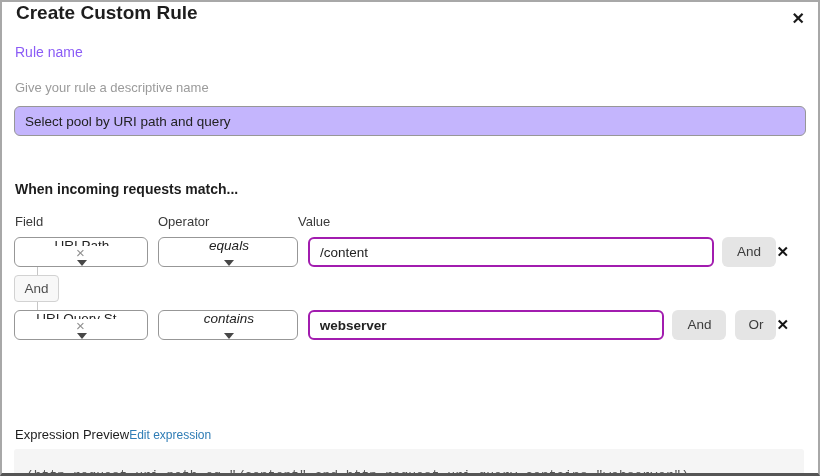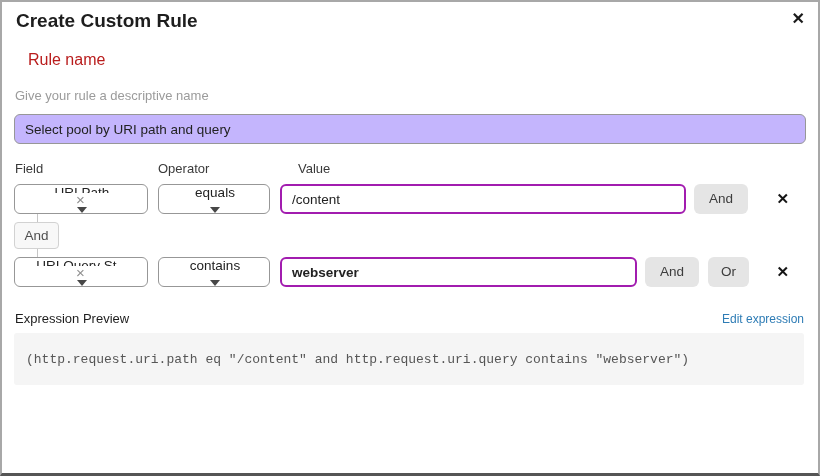--- a/index.html
+++ b/index.html
@@ -12,40 +12,40 @@
   .dialog {
     position: relative;
     width: 820px;
     height: 476px;
     background: #ffffff;
     border: 2px solid #a8a8a8;
     border-bottom: 3px solid #555555;
     overflow: hidden;
   }
   .dialog-title {
-    margin: 8px 14px 0;
+    margin: 0 14px 0;
     font-size: 19px;
     font-weight: 700;
     color: #1d1d1d;
     line-height: 22px;
   }
   .close-x {
     position: absolute;
     top: 7px;
     right: 13px;
     font-size: 16px;
     font-weight: 700;
     color: #1a1a1a;
     cursor: pointer;
     line-height: 20px;
   }
   .rule-label {
-    margin: 20px 26px 0;
-    font-size: 16px;
-    color: #b91c1c;
+    margin: 20px 13px 0;
+    font-size: 14px;
+    color: #8b5cf6;
     line-height: 16px;
   }
   .rule-helper {
     margin: 20px 13px 0;
     font-size: 13px;
     color: #9b9b9b;
     line-height: 15px;
   }
   .text-input {
     display: block;
@@ -108,21 +108,21 @@
     line-height: 14px;
     cursor: pointer;
   }
   .caret {
     width: 0; height: 0;
     border-left: 5px solid transparent;
     border-right: 5px solid transparent;
     border-top: 6px solid #474747;
   }
   .field-select    { width: 134px; margin-right: 10px; }
-  .operator-select { width: 112px; margin-right: 10px; }
+  .operator-select { width: 140px; margin-right: 10px; font-style: italic; }
   .value-input {
     height: 30px;
     border: 2px solid #a21caf;
     border-radius: 6px;
     padding: 0 10px;
     font-family: "Liberation Sans", sans-serif;
     font-size: 13.5px;
     color: #222;
     outline: none;
   }
@@ -164,23 +164,23 @@
     border-radius: 4px;
     background: #f8f8f8;
     color: #4f4f4f;
     font-size: 13.5px;
     display: flex;
     align-items: center;
     justify-content: center;
   }
   .expr-header {
     display: flex;
-    justify-content: space-between;
+    justify-content: flex-start;
     align-items: flex-end;
-    margin: 24px 14px 0 13px;
+    margin: 87px 14px 0 13px;
   }
   .expr-label {
     font-size: 13px;
     color: #1d1d1d;
   }
   .expr-edit-link {
     font-size: 12px;
     color: #2e7cb5;
     text-decoration: none;
     cursor: pointer;
@@ -205,20 +205,21 @@
 
 <div class="dialog">
 
   <h1 class="dialog-title">Create Custom Rule</h1>
   <span class="close-x">✕</span>
 
   <div class="rule-label">Rule name</div>
   <div class="rule-helper">Give your rule a descriptive name</div>
   <input type="text" class="text-input" value="Select pool by URI path and query" style="">
 
+  <div class="match-heading">When incoming requests match...</div>
 
   <div class="col-headers">
     <span class="col-field">Field</span>
     <span class="col-operator">Operator</span>
     <span class="col-value">Value</span>
   </div>
 
   <div class="cond-row">
     <div class="select-box field-select">
       <span class="sel-label">URI Path</span>

